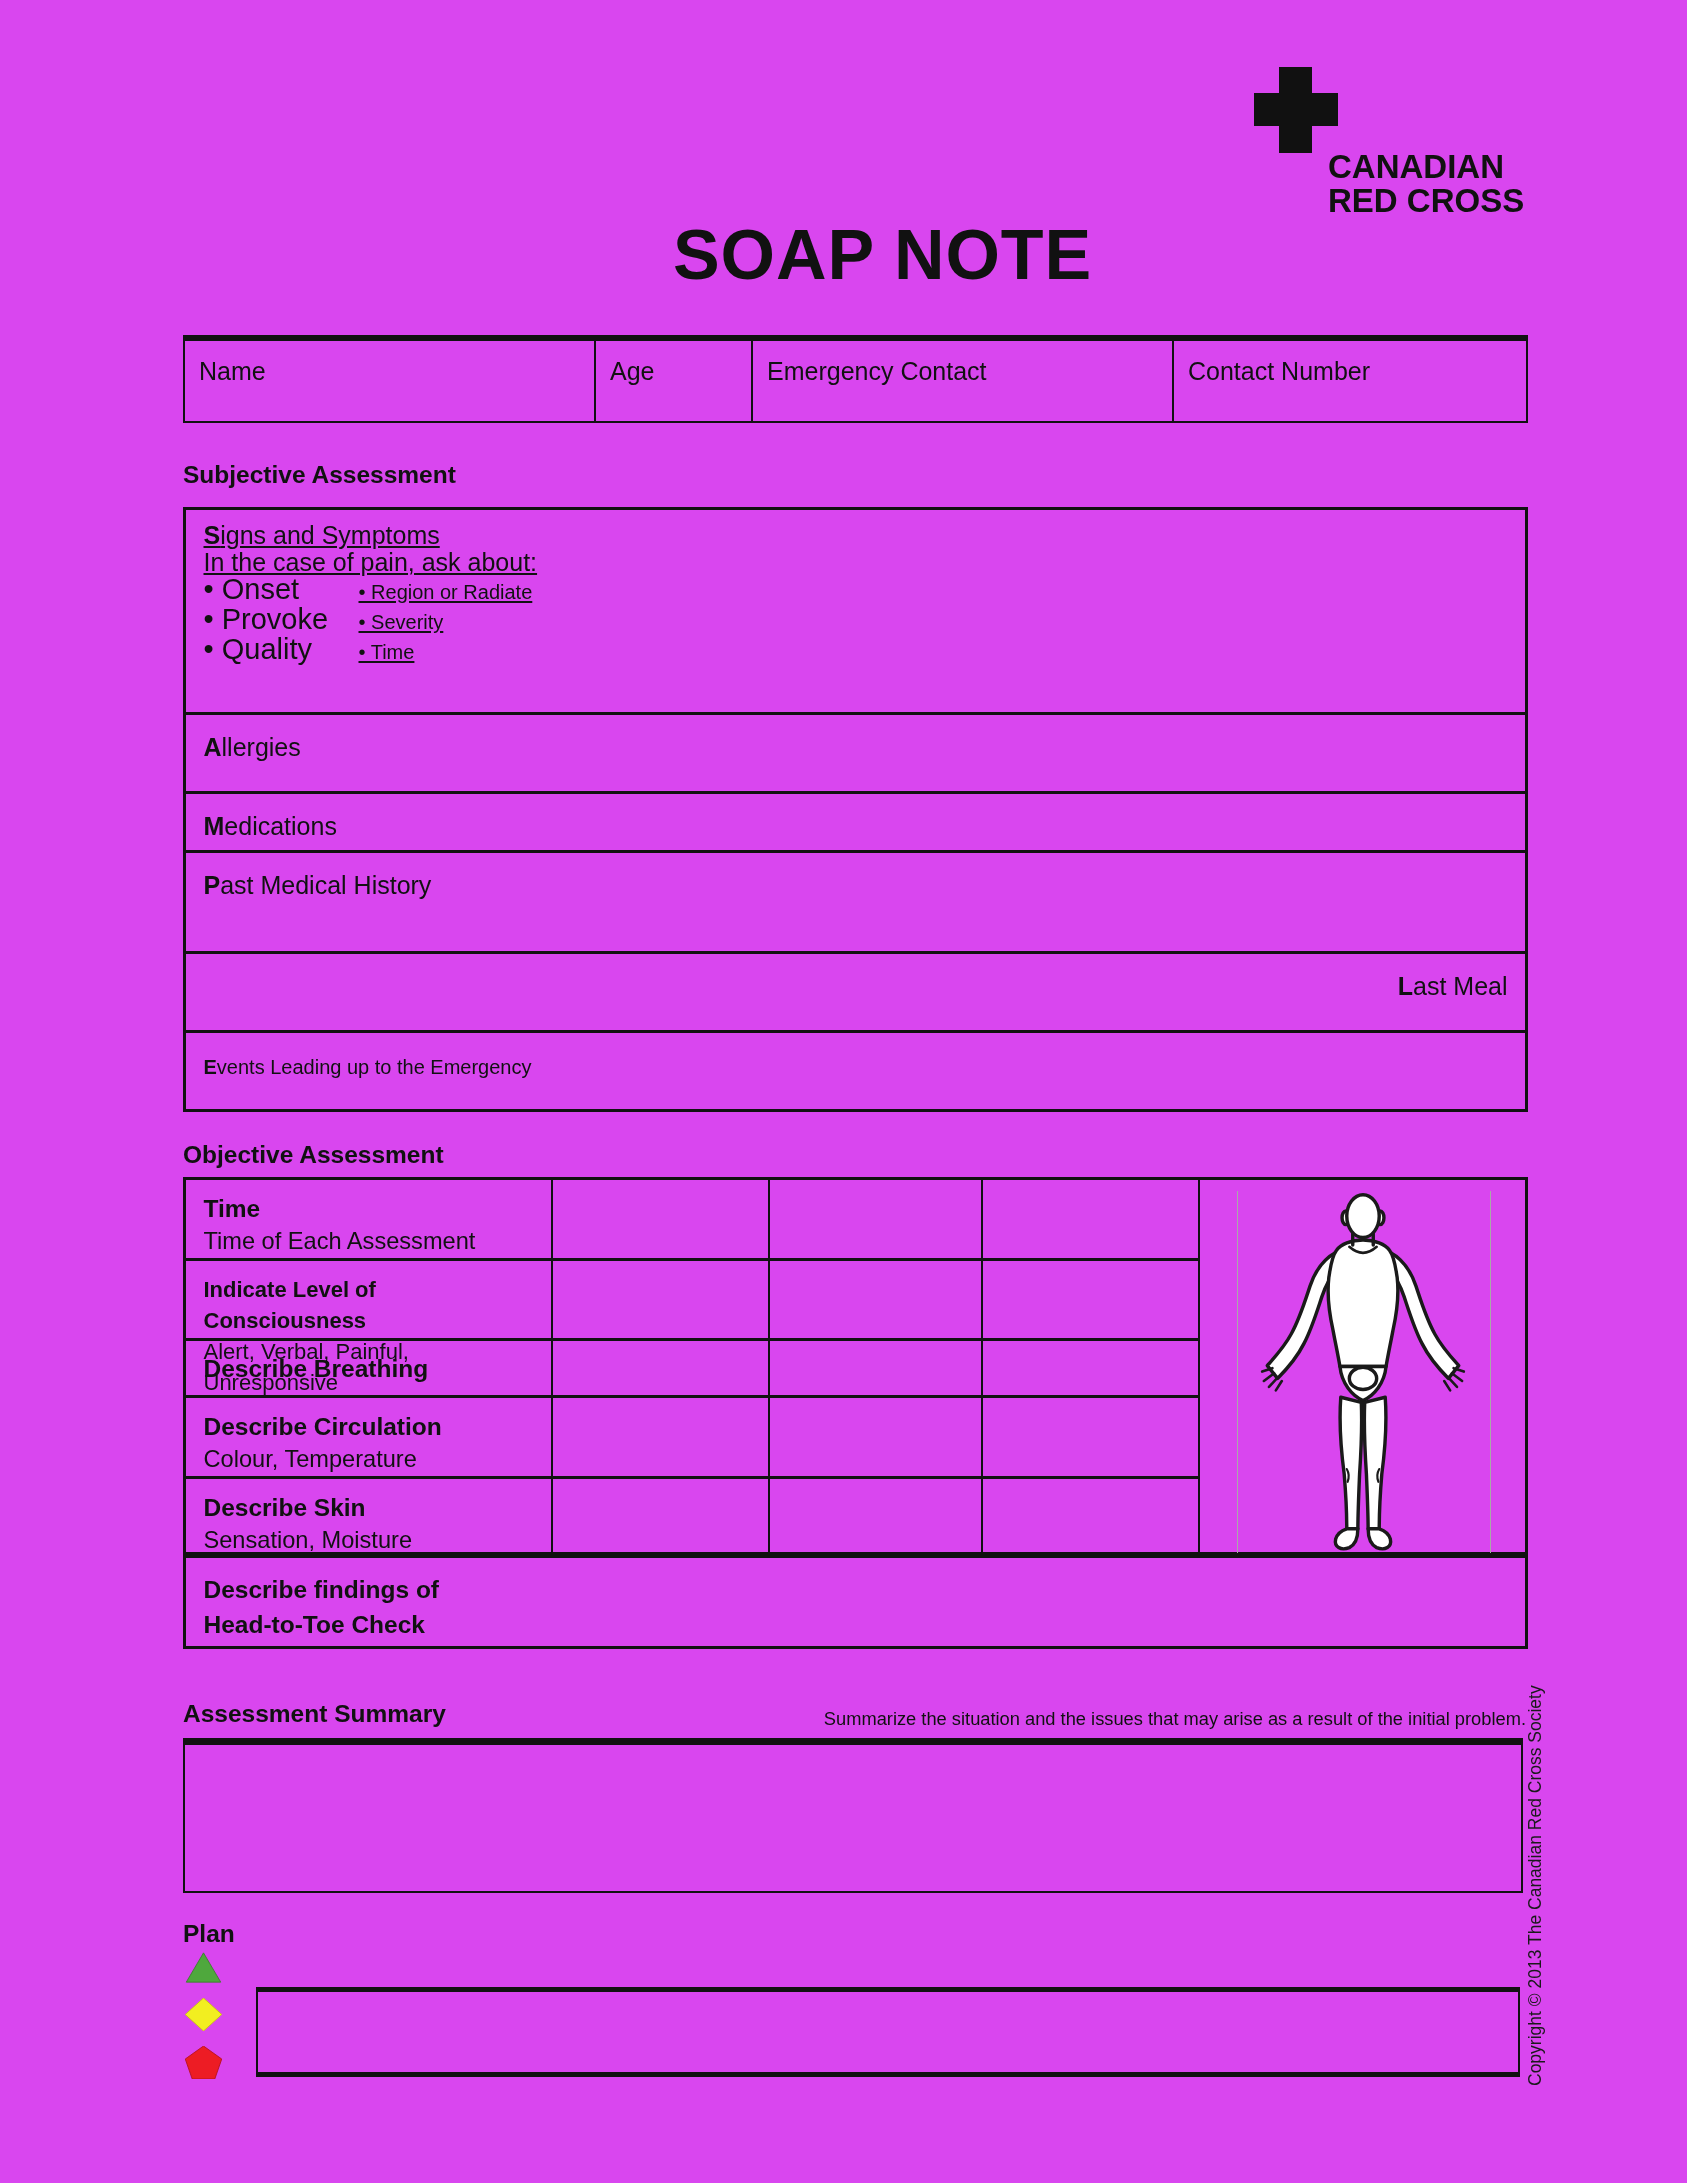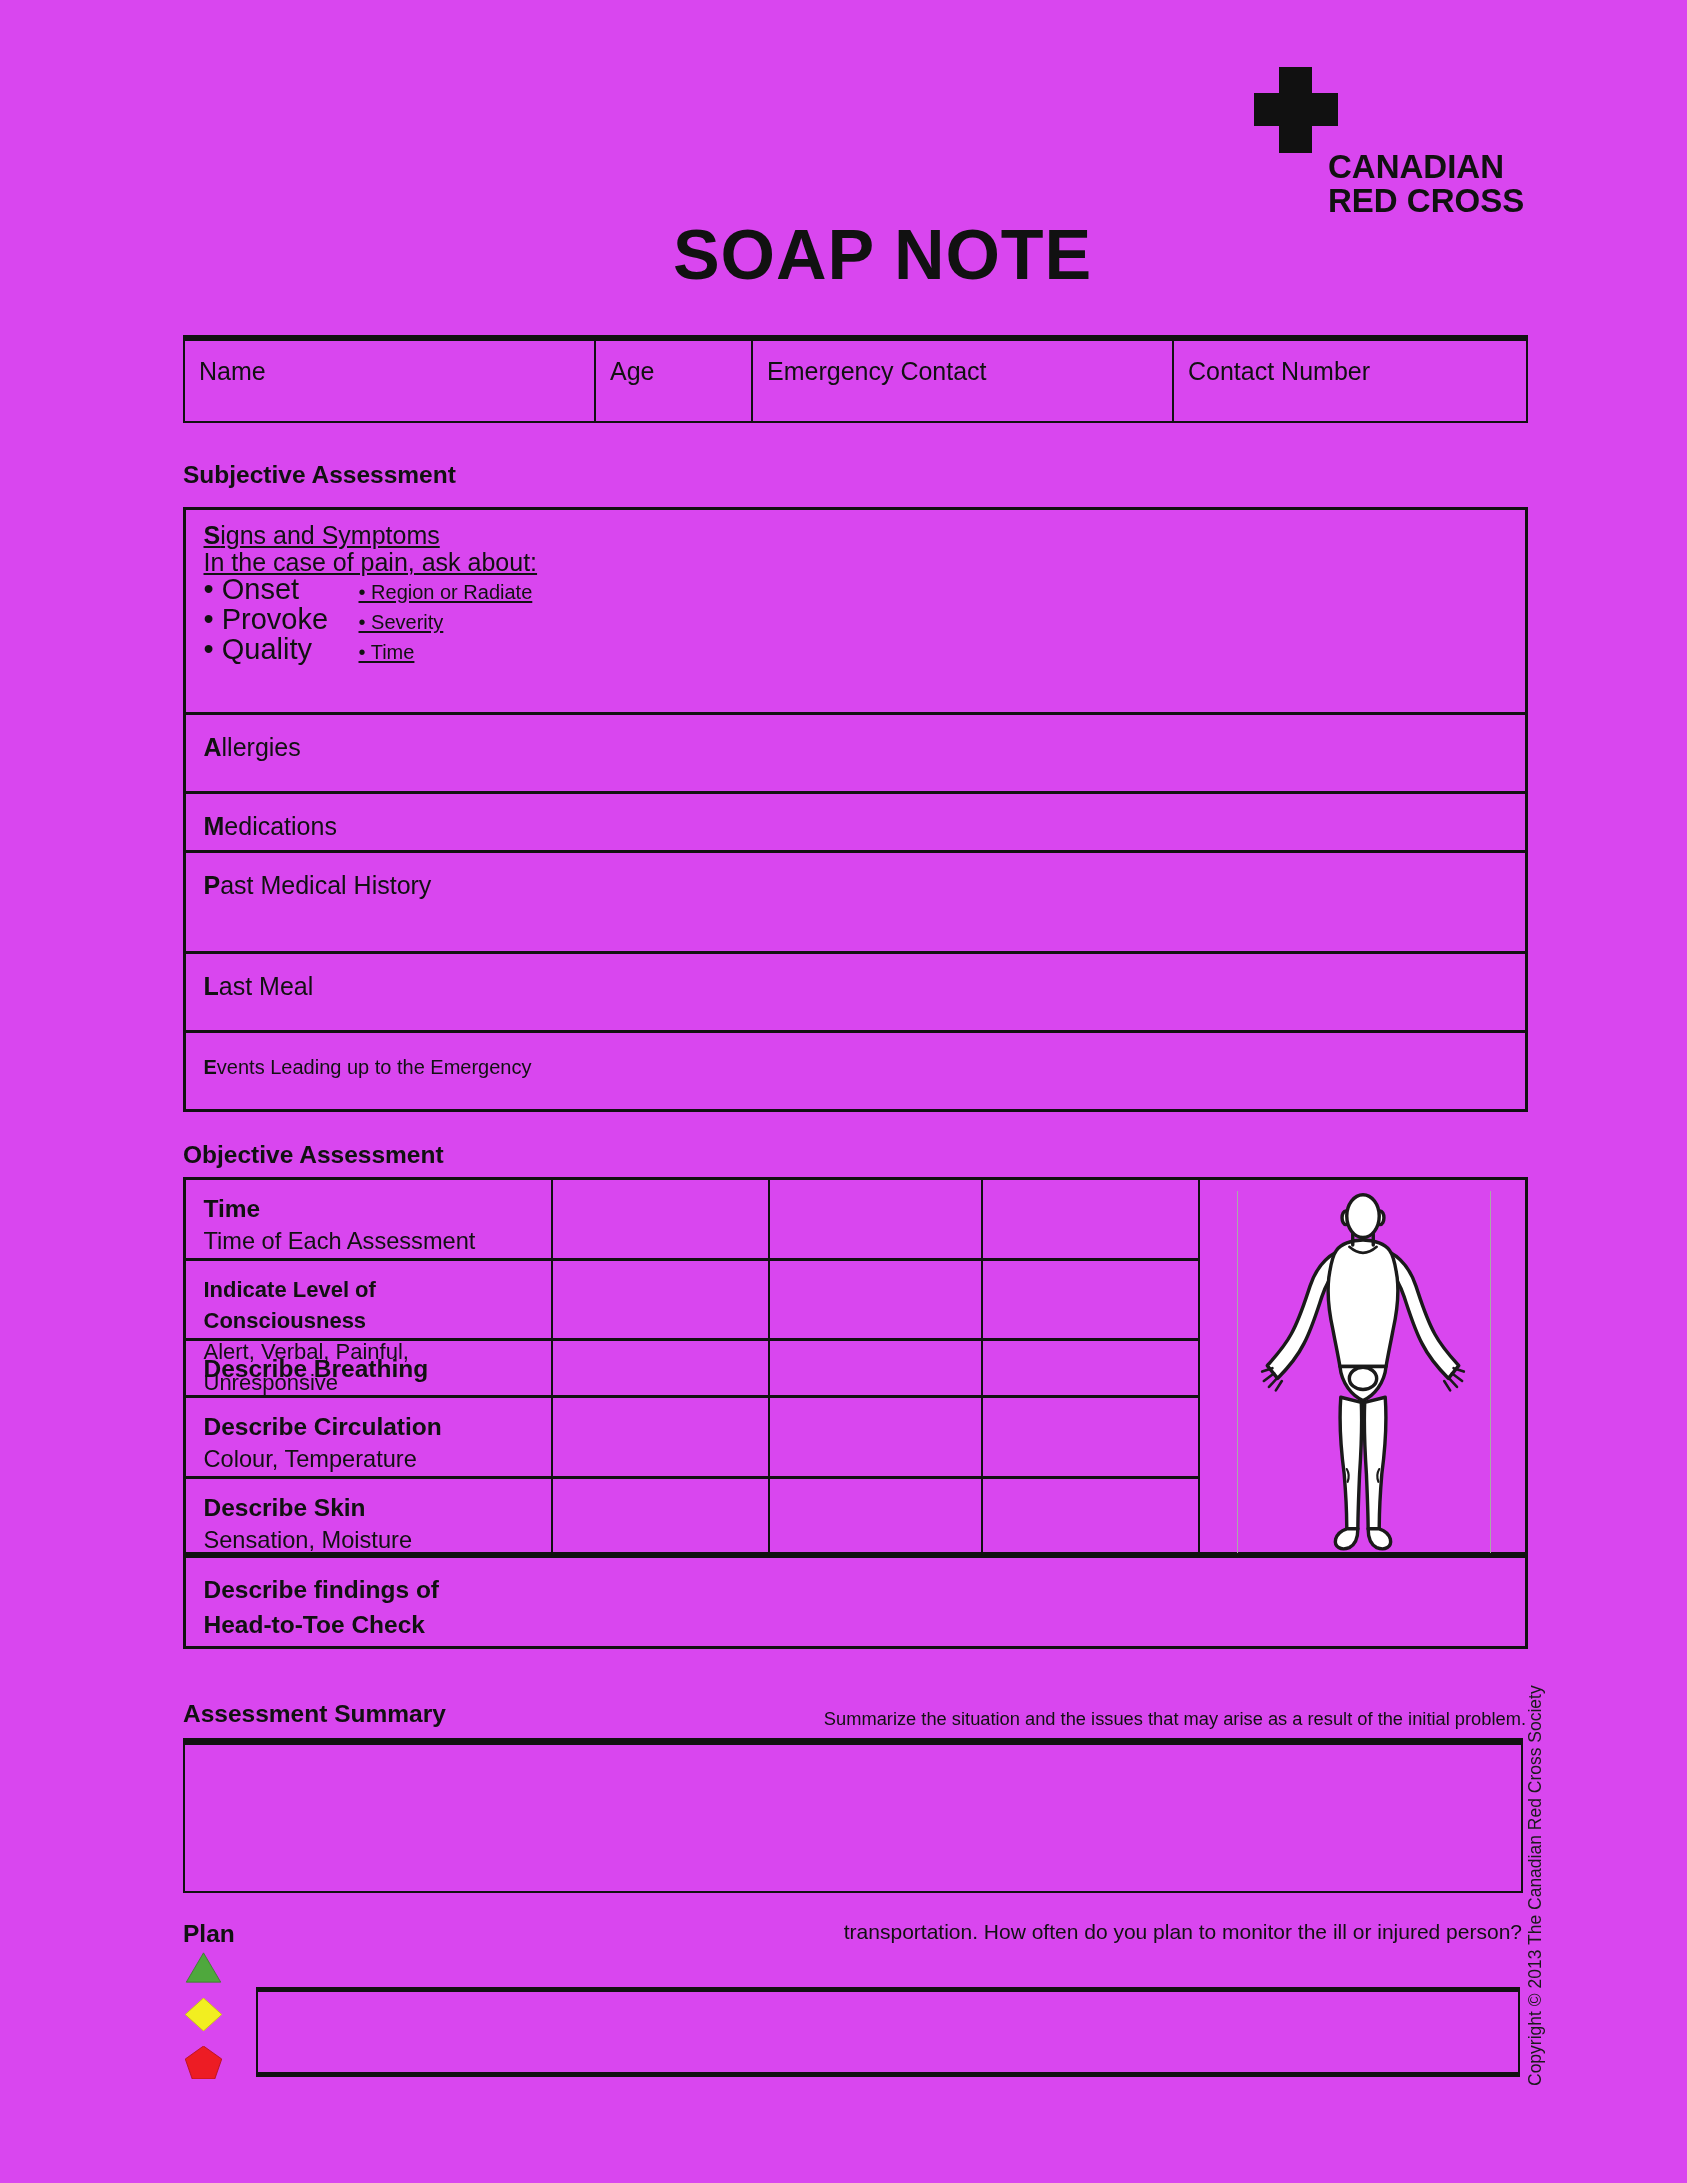--- a/index.html
+++ b/index.html
@@ -24,21 +24,21 @@
 
   
   .h-sec{font-size:24.5px;font-weight:bold;white-space:nowrap;}
 
   
   .subjective-table{left:183px;top:507px;width:1345px;box-sizing:border-box;border:3.5px solid #111;}
   .srow{box-sizing:border-box;border-top:3.5px solid #111;padding:17.5px 17.5px 0;font-size:25px;}
   .srow:first-child{border-top:none;}
   .srow .lead{font-weight:bold;}
   .signs-row{height:202px;padding:12.2px 17.5px 0;line-height:27px;text-decoration:underline;}
-  .row-a{height:79px;} .row-m{height:59px;} .row-p{height:101px;} .row-l{height:79px;}
+  .row-a{height:79px;} .row-m{height:59px;} .row-p{height:101px;} .row-l{height:79px;text-align:right;}
   .row-e{height:79px;font-size:20px;padding-top:23px;}
   .bul1{display:inline-block;width:155px;font-size:29px;}
   .bul2{font-size:20px;margin-top:16px;}
 
   
   .objective-table{left:183px;top:1177px;width:1345px;height:472px;box-sizing:border-box;
     border:3.5px solid #111;display:grid;grid-template-columns:365px 217px 213px 217px auto;
     grid-template-rows:81px 80px 57px 81px 79px auto;}
   .ocell{box-sizing:border-box;border-bottom:3.5px solid #111;}
   .olabel{padding:13px 17.5px;line-height:32px;}
@@ -212,21 +212,20 @@
       <div>Head-to-Toe Check</div>
     </div>
   </div>
 
   <div class="abs h-sec" style="left:183px;top:1700px">Assessment Summary</div>
   <div class="abs summary-hint">Summarize the situation and the issues that may arise as a result of the initial problem.</div>
   <div class="abs summary-box"></div>
 
   <div class="abs h-sec" style="left:183px;top:1920px">Plan</div>
   <div class="abs plan-hint">
-    <div>transportation. How often do you plan to monitor the ill or injured person?</div>
   </div>
 
   <div class="abs plan-symbols">
     <svg width="37" height="31" viewBox="0 0 42 36">
       <polygon points="21,1 41,35 1,35" stroke="#3a7d2c" stroke-width="1" fill="#4fa83d"></polygon>
     </svg>
     <svg width="37" height="33" viewBox="0 0 42 38">
       <polygon points="21,0 42,19 21,38 0,19" stroke="#c9c310" stroke-width="1" fill="#f2ee20"></polygon>
     </svg>
     <svg width="37" height="33" viewBox="0 0 42 38">

